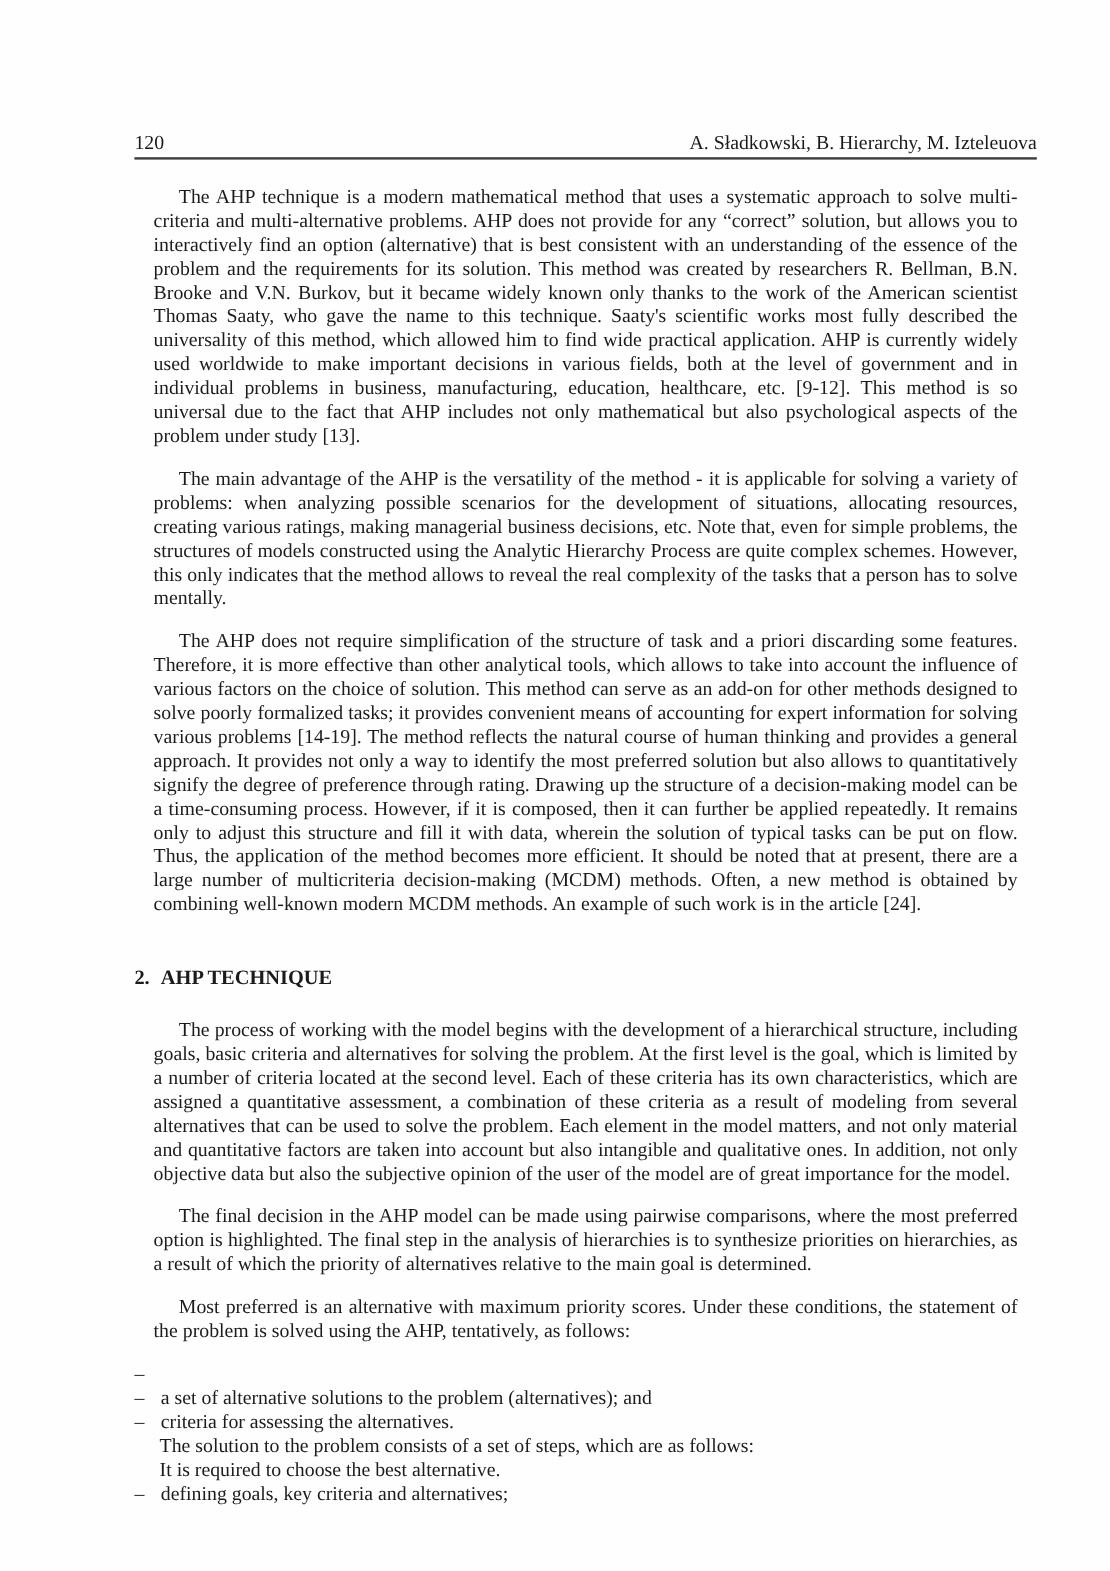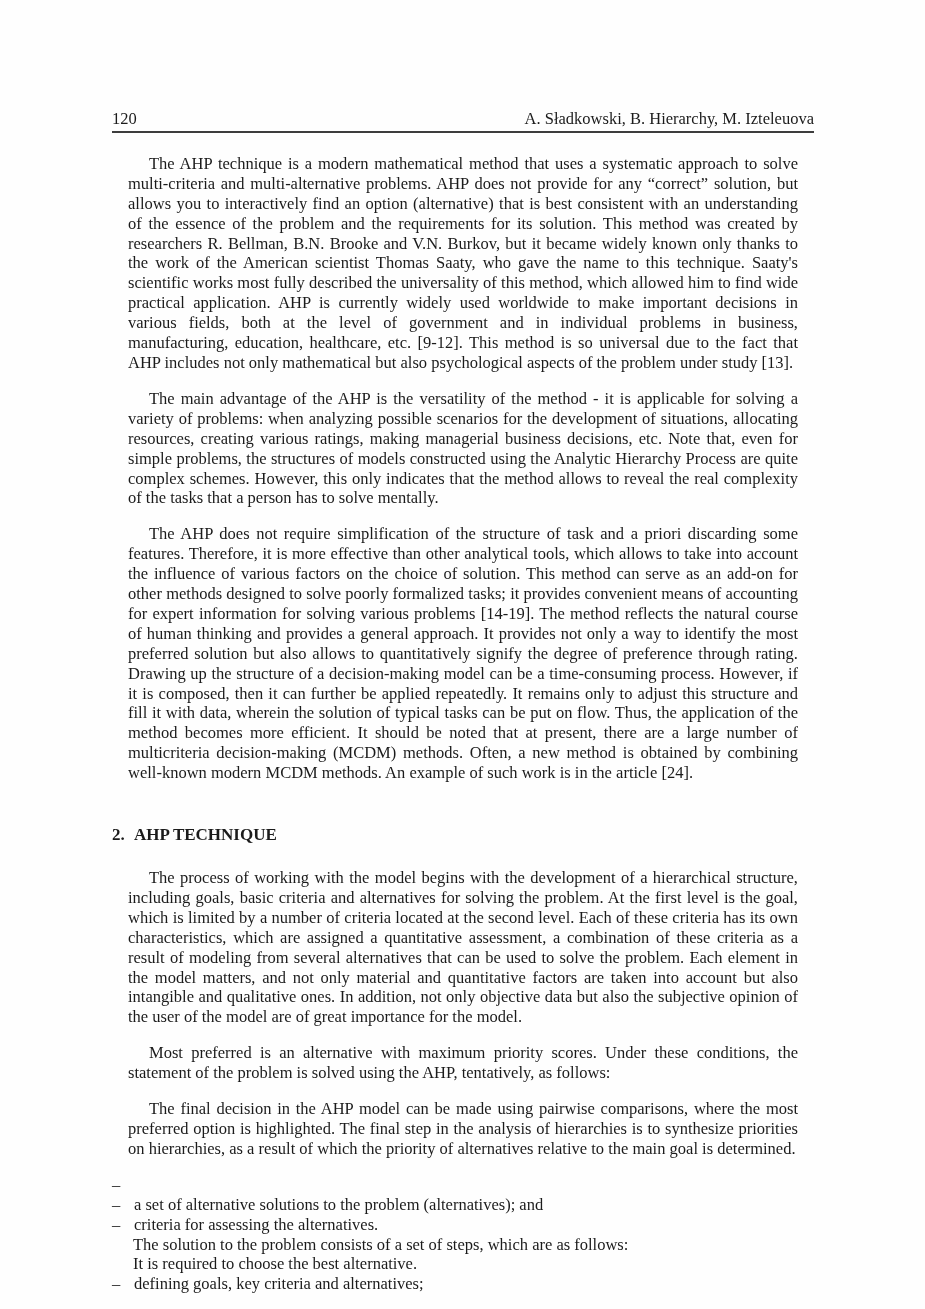--- a/index.html
+++ b/index.html
@@ -10,21 +10,21 @@
   .page {
     position: relative;
     width: 925px;
     height: 1309px;
     background: #fefefe;
     color: #1b1b1b;
     font-family: "Liberation Serif", "DejaVu Serif", serif;
     font-size: 16.5px;
     line-height: 19.9px;
     box-sizing: border-box;
-    padding: 109px 111px 0 112px;
+    padding: 109px 61px 0 112px;
     overflow: hidden;
   }
   .running-header {
     display: flex;
     justify-content: space-between;
     align-items: baseline;
     border-bottom: 2px solid #3d3d3d;
     padding-bottom: 2px;
     margin-bottom: 21px;
   }
@@ -72,22 +72,22 @@
   <p class="para">The AHP technique is a modern mathematical method that uses a systematic approach to solve multi-criteria and multi-alternative problems. AHP does not provide for any “correct” solution, but allows you to interactively find an option (alternative) that is best consistent with an understanding of the essence of the problem and the requirements for its solution. This method was created by researchers R. Bellman, B.N. Brooke and V.N. Burkov, but it became widely known only thanks to the work of the American scientist Thomas Saaty, who gave the name to this technique. Saaty's scientific works most fully described the universality of this method, which allowed him to find wide practical application. AHP is currently widely used worldwide to make important decisions in various fields, both at the level of government and in individual problems in business, manufacturing, education, healthcare, etc. [9-12]. This method is so universal due to the fact that AHP includes not only mathematical but also psychological aspects of the problem under study [13].</p>
   <p class="para">The main advantage of the AHP is the versatility of the method - it is applicable for solving a variety of problems: when analyzing possible scenarios for the development of situations, allocating resources, creating various ratings, making managerial business decisions, etc. Note that, even for simple problems, the structures of models constructed using the Analytic Hierarchy Process are quite complex schemes. However, this only indicates that the method allows to reveal the real complexity of the tasks that a person has to solve mentally.</p>
   <p class="para">The AHP does not require simplification of the structure of task and a priori discarding some features. Therefore, it is more effective than other analytical tools, which allows to take into account the influence of various factors on the choice of solution. This method can serve as an add-on for other methods designed to solve poorly formalized tasks; it provides convenient means of accounting for expert information for solving various problems [14-19]. The method reflects the natural course of human thinking and provides a general approach. It provides not only a way to identify the most preferred solution but also allows to quantitatively signify the degree of preference through rating. Drawing up the structure of a decision-making model can be a time-consuming process. However, if it is composed, then it can further be applied repeatedly. It remains only to adjust this structure and fill it with data, wherein the solution of typical tasks can be put on flow. Thus, the application of the method becomes more efficient. It should be noted that at present, there are a large number of multicriteria decision-making (MCDM) methods. Often, a new method is obtained by combining well-known modern MCDM methods. An example of such work is in the article [24].</p>
 
   <div class="section-heading">
     <span class="sec-num">2.</span>
     <span>AHP TECHNIQUE</span>
   </div>
 
   <p class="para">The process of working with the model begins with the development of a hierarchical structure, including goals, basic criteria and alternatives for solving the problem. At the first level is the goal, which is limited by a number of criteria located at the second level. Each of these criteria has its own characteristics, which are assigned a quantitative assessment, a combination of these criteria as a result of modeling from several alternatives that can be used to solve the problem. Each element in the model matters, and not only material and quantitative factors are taken into account but also intangible and qualitative ones. In addition, not only objective data but also the subjective opinion of the user of the model are of great importance for the model.</p>
+  <p class="para">The final decision in the AHP model can be made using pairwise comparisons, where the most preferred option is highlighted. The final step in the analysis of hierarchies is to synthesize priorities on hierarchies, as a result of which the priority of alternatives relative to the main goal is determined.</p>
   <p class="para">Most preferred is an alternative with maximum priority scores. Under these conditions, the statement of the problem is solved using the AHP, tentatively, as follows:</p>
-  <p class="para">The final decision in the AHP model can be made using pairwise comparisons, where the most preferred option is highlighted. The final step in the analysis of hierarchies is to synthesize priorities on hierarchies, as a result of which the priority of alternatives relative to the main goal is determined.</p>
 
   <div class="list-item">
     <span class="dash">–</span>
   </div>
   <div class="list-item">
     <span class="dash">–</span>
     <span>a set of alternative solutions to the problem (alternatives); and</span>
   </div>
   <div class="list-item">
     <span class="dash">–</span>

